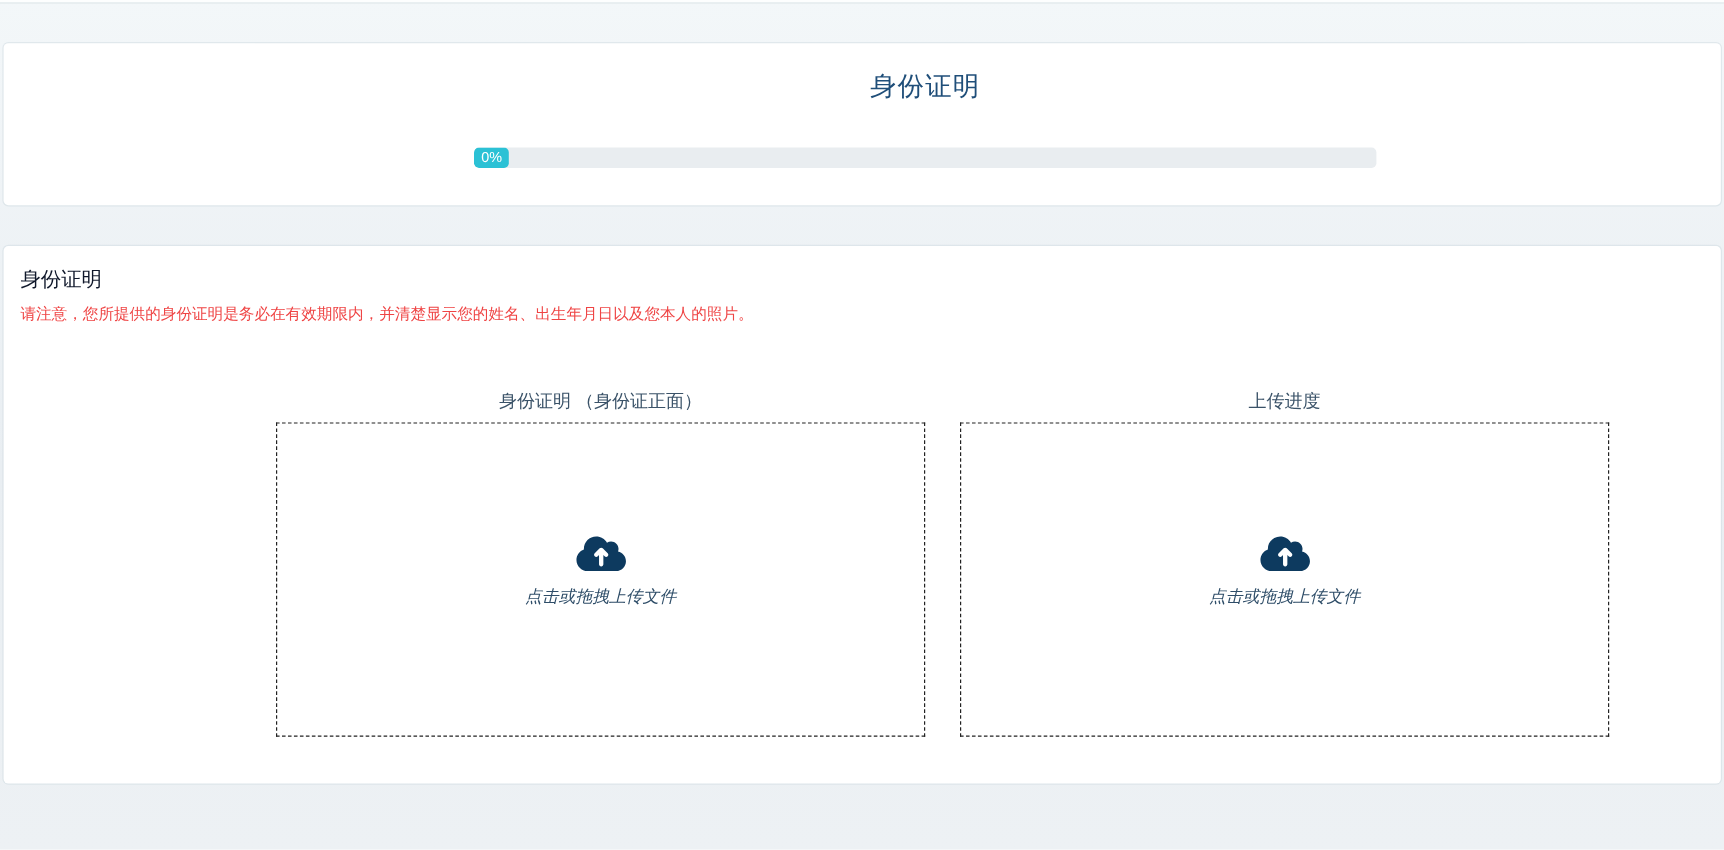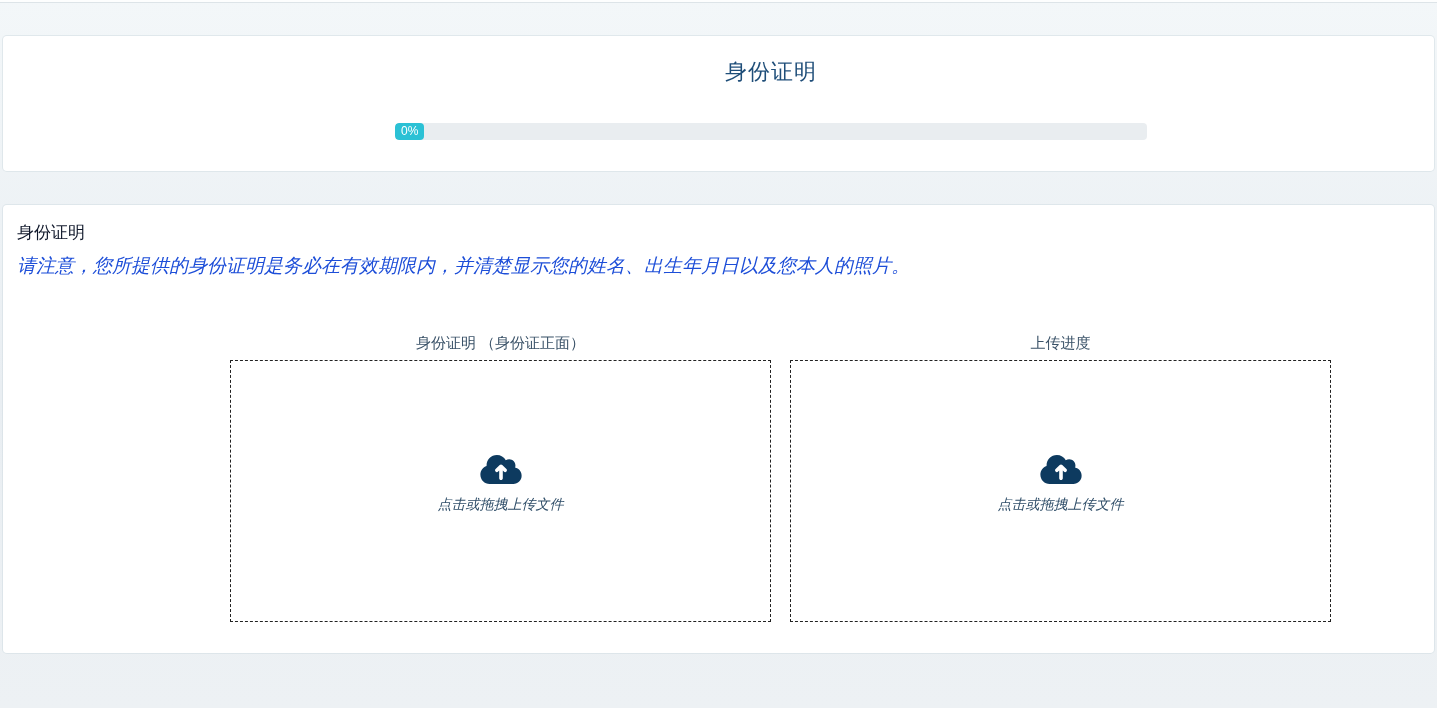--- a/index.html
+++ b/index.html
@@ -33,24 +33,24 @@
     overflow: hidden; display: flex; align-items: stretch;
   }
   .progress-badge {
     background: #2bc1d5; color: #ffffff;
     font-size: 12px; line-height: 17px;
     padding: 0 6px; border-radius: 4px;
     min-width: 27px; text-align: center;
   }
 
   .section-heading { font-size: 17px; color: #0f172a; }
-  .section-note { margin-top: 9px; font-size: 19px; color: #1d4ed8; font-style: italic; }
+  .section-note { margin-top: 9px; font-size: 13px; color: #ef4444; }
 
   .uploaders-row {
-    display: flex; gap: 19px;
+    display: flex; gap: 29px;
     padding-left: 213px; margin-top: 52px;
   }
   .uploader-col { width: 541px; }
   .uploader-title, .uploader-subtitle {
     text-align: center; font-size: 15px; color: #3a5268; line-height: 1.65;
   }
   .dropzone {
     margin-top: 4px; width: 541px; height: 262px;
     border: 1px dashed #222222; background: #ffffff;
     display: flex; flex-direction: column;

